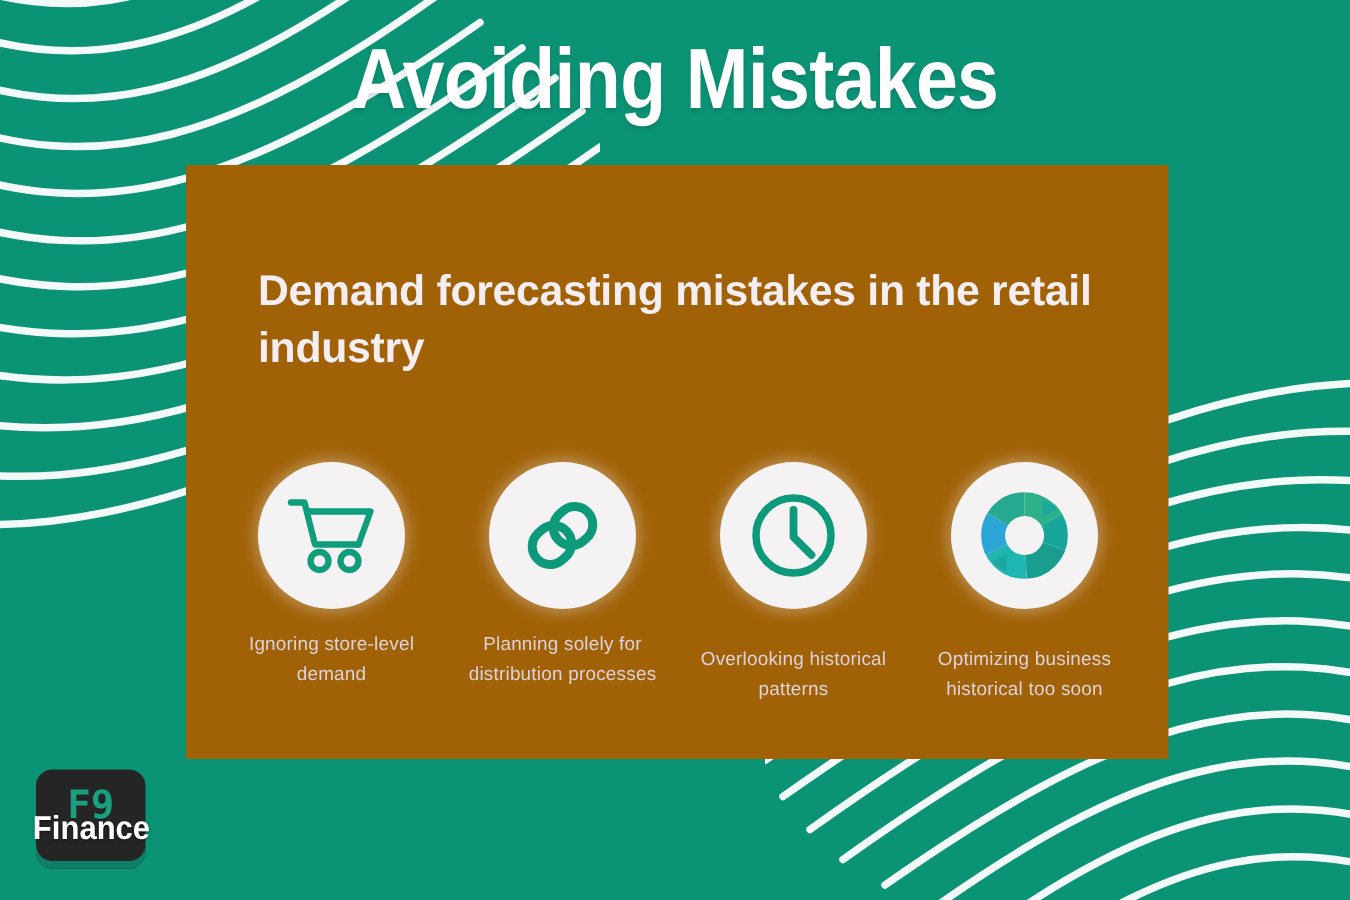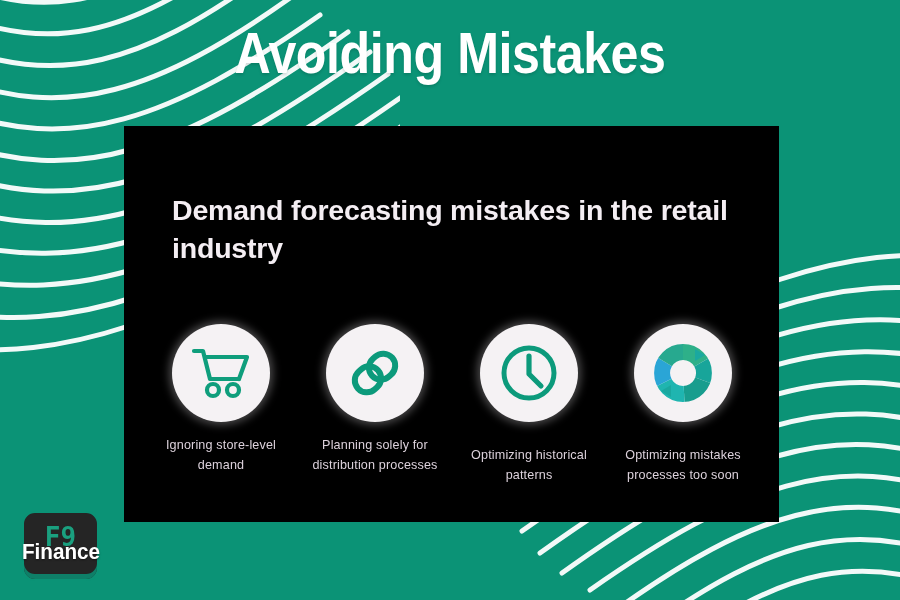--- a/index.html
+++ b/index.html
@@ -54,22 +54,21 @@
     text-shadow: 0 2px 3px rgba(0,0,0,0.13);
     line-height: 1.05;
   }
   
   .card {
     position: absolute;
     left: 124px;
     top: 110px;
     width: 655px;
     height: 396px;
-    background: #000000;
-    margin-top: 16px;
+    background: #a16207;
   }
   .card-heading {
     position: absolute;
     left: 48px;
     top: 66px;
     width: 580px;
     color: #f4eef3;
     font-size: 28.5px;
     font-weight: bold;
     line-height: 1.33;
@@ -232,21 +231,21 @@
         <div class="icon-label">Planning solely for distribution processes</div>
       </div>
 
       <div class="icon-item item-3">
         <div class="icon-circle">
           <svg width="62" height="62" viewBox="0 0 62 62" fill="none" xmlns="http://www.w3.org/2000/svg">
             <circle cx="31" cy="31" r="25" stroke="#0c9a7b" stroke-width="5" fill="none"></circle>
             <path d="M31 14 V32 L43 44" stroke="#0c9a7b" stroke-width="5.2" stroke-linecap="round" stroke-linejoin="round" fill="none"></path>
           </svg>
         </div>
-        <div class="icon-label">Optimizing historical patterns</div>
+        <div class="icon-label">Overlooking historical patterns</div>
       </div>
 
       <div class="icon-item item-4">
         <div class="icon-circle">
           <svg width="64" height="64" viewBox="0 0 64 64" fill="none" xmlns="http://www.w3.org/2000/svg">
             <defs>
               <clipPath id="donutClip">
                 <path d="M32 2 A30 30 0 1 1 31.9 2 Z M32 19 A13 13 0 1 0 32.1 19 Z" clip-rule="evenodd"></path>
               </clipPath>
             </defs>
@@ -258,21 +257,21 @@
               <path d="M32 32 L-4 50 L-4 10 Z" fill="#2aa5d6"></path>
               <path d="M32 32 L-4 10 L32 -4 Z" fill="#27a98f"></path>
             </g>
             <g fill="#1aa8a0">
               <path d="M44 8 L54 14 L44 20 Z"></path>
               <path d="M20 56 L10 50 L20 44 Z"></path>
             </g>
             <circle cx="32" cy="32" r="30" stroke="#f5f2f4" stroke-width="2.2" fill="none"></circle>
           </svg>
         </div>
-        <div class="icon-label">Optimizing mistakes processes too soon</div>
+        <div class="icon-label">Optimizing business historical too soon</div>
       </div>
 
     </div>
   </div>
 
   <div class="logo">
     <div class="logo-key"></div>
     <div class="logo-f9">F9</div>
     <div class="logo-word">Finance</div>
   </div>

